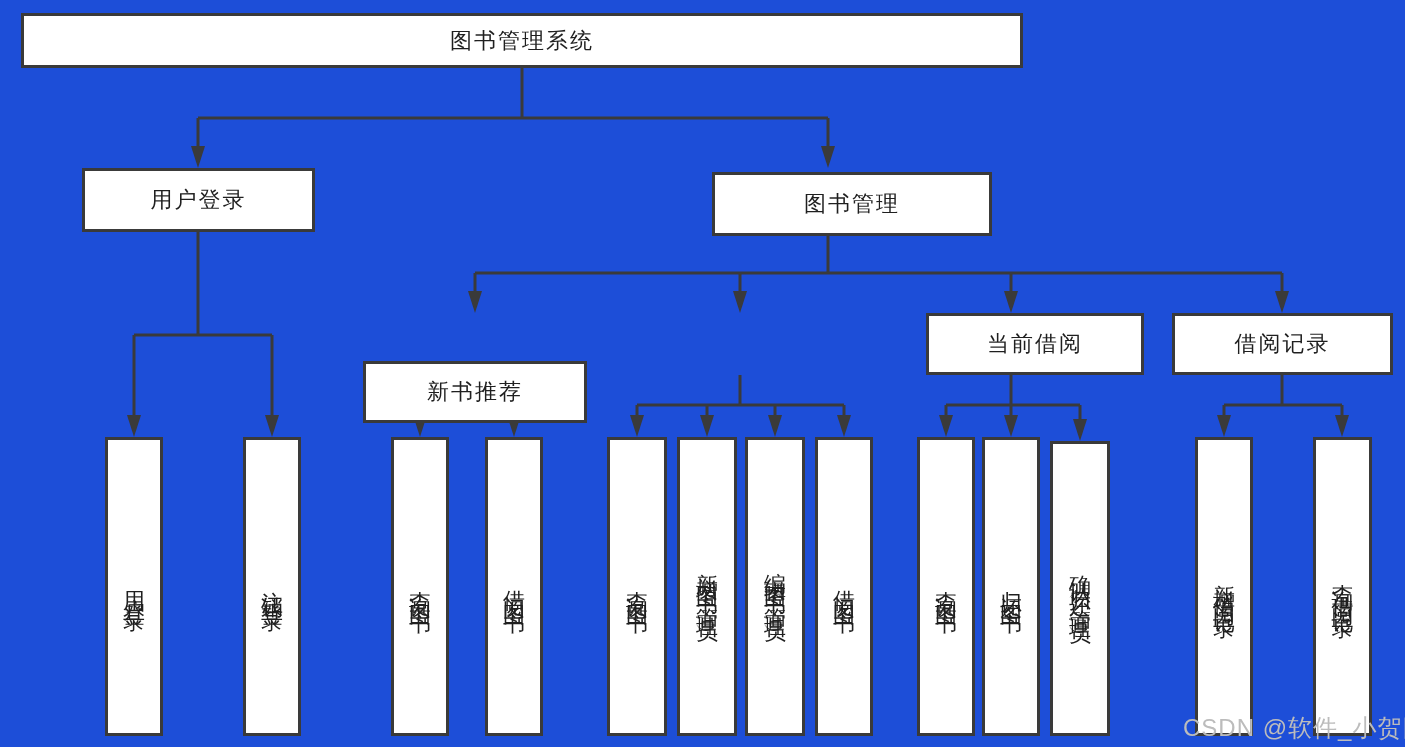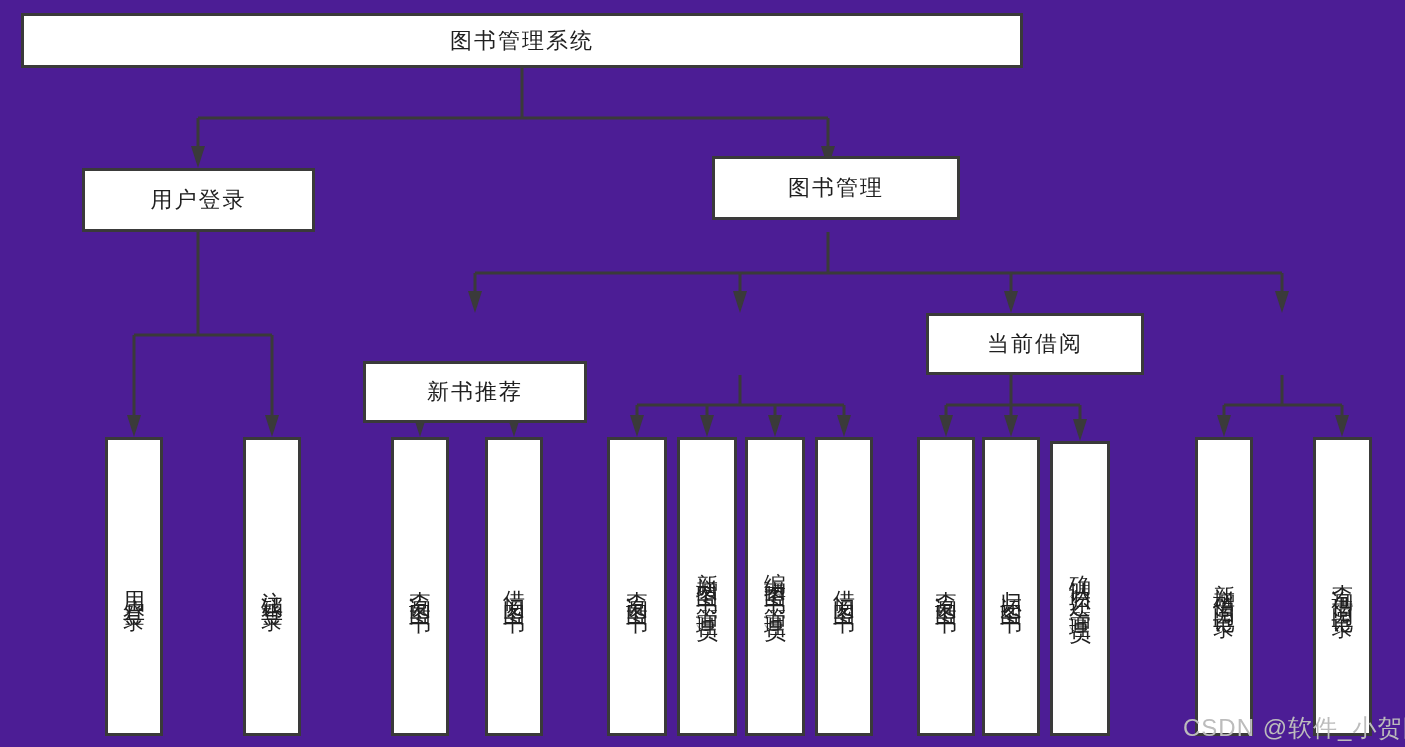--- a/index.html
+++ b/index.html
@@ -1,17 +1,17 @@
 <!DOCTYPE html>
 <html><head>
 <meta charset="utf-8">
 <style>
   html,body{margin:0;padding:0;background:#ffffff;}
   #canvas{
-    position:relative;width:1405px;height:747px;background:#4c1d95;
+    position:relative;width:1405px;height:747px;background:#1d4ed8;
     font-family:"Liberation Sans","DejaVu Sans",sans-serif;overflow:hidden;text-align:center;
   }
   #wires{position:absolute;left:0;top:0;width:1405px;height:747px;}
   .node{
     position:absolute;box-sizing:border-box;background:#ffffff;
     border:3px solid #3a3a3a;display:flex;align-items:center;justify-content:center;
     color:#1f1f1f;font-size:22px;letter-spacing:2px;z-index:2;
   }
   .vnode{
     letter-spacing:0;
@@ -59,24 +59,25 @@
       <polygon points="1004,415 1018,415 1011,437"></polygon>
       <polygon points="1073,419 1087,419 1080,441"></polygon>
       <polygon points="1217,415 1231,415 1224,437"></polygon>
       <polygon points="1335,415 1349,415 1342,437"></polygon>
     </g>
   </svg>
 
   <div class="node" style="left:21px;top:13px;width:1002px;height:55px;">图书管理系统</div>
 
   <div class="node" style="left:82px;top:168px;width:233px;height:64px;">用户登录</div>
-  <div class="node" style="left:712px;top:156px;width:248px;height:64px;">图书管理</div>
+  <div class="node" style="left:712px;top:172px;width:280px;height:64px;">图书管理</div>
 
   <div class="node" style="left:363px;top:313px;width:224px;height:62px;margin-top:48px;">新书推荐</div>
   <div class="node" style="left:902px;top:313px;width:218px;height:62px;margin-left:24px;">当前借阅</div>
+  <div class="node" style="left:1172px;top:313px;width:221px;height:62px;">借阅记录</div>
 
   <div class="node vnode" style="left:105px;top:437px;width:58px;height:299px;">
     <span class="vtxt">用户登录</span>
     </div>
   <div class="node vnode" style="left:243px;top:437px;width:58px;height:299px;">
     <span class="vtxt">注销登录</span>
     </div>
 
   <div class="node vnode" style="left:391px;top:437px;width:58px;height:299px;">
     <span class="vtxt">查询图书</span>

